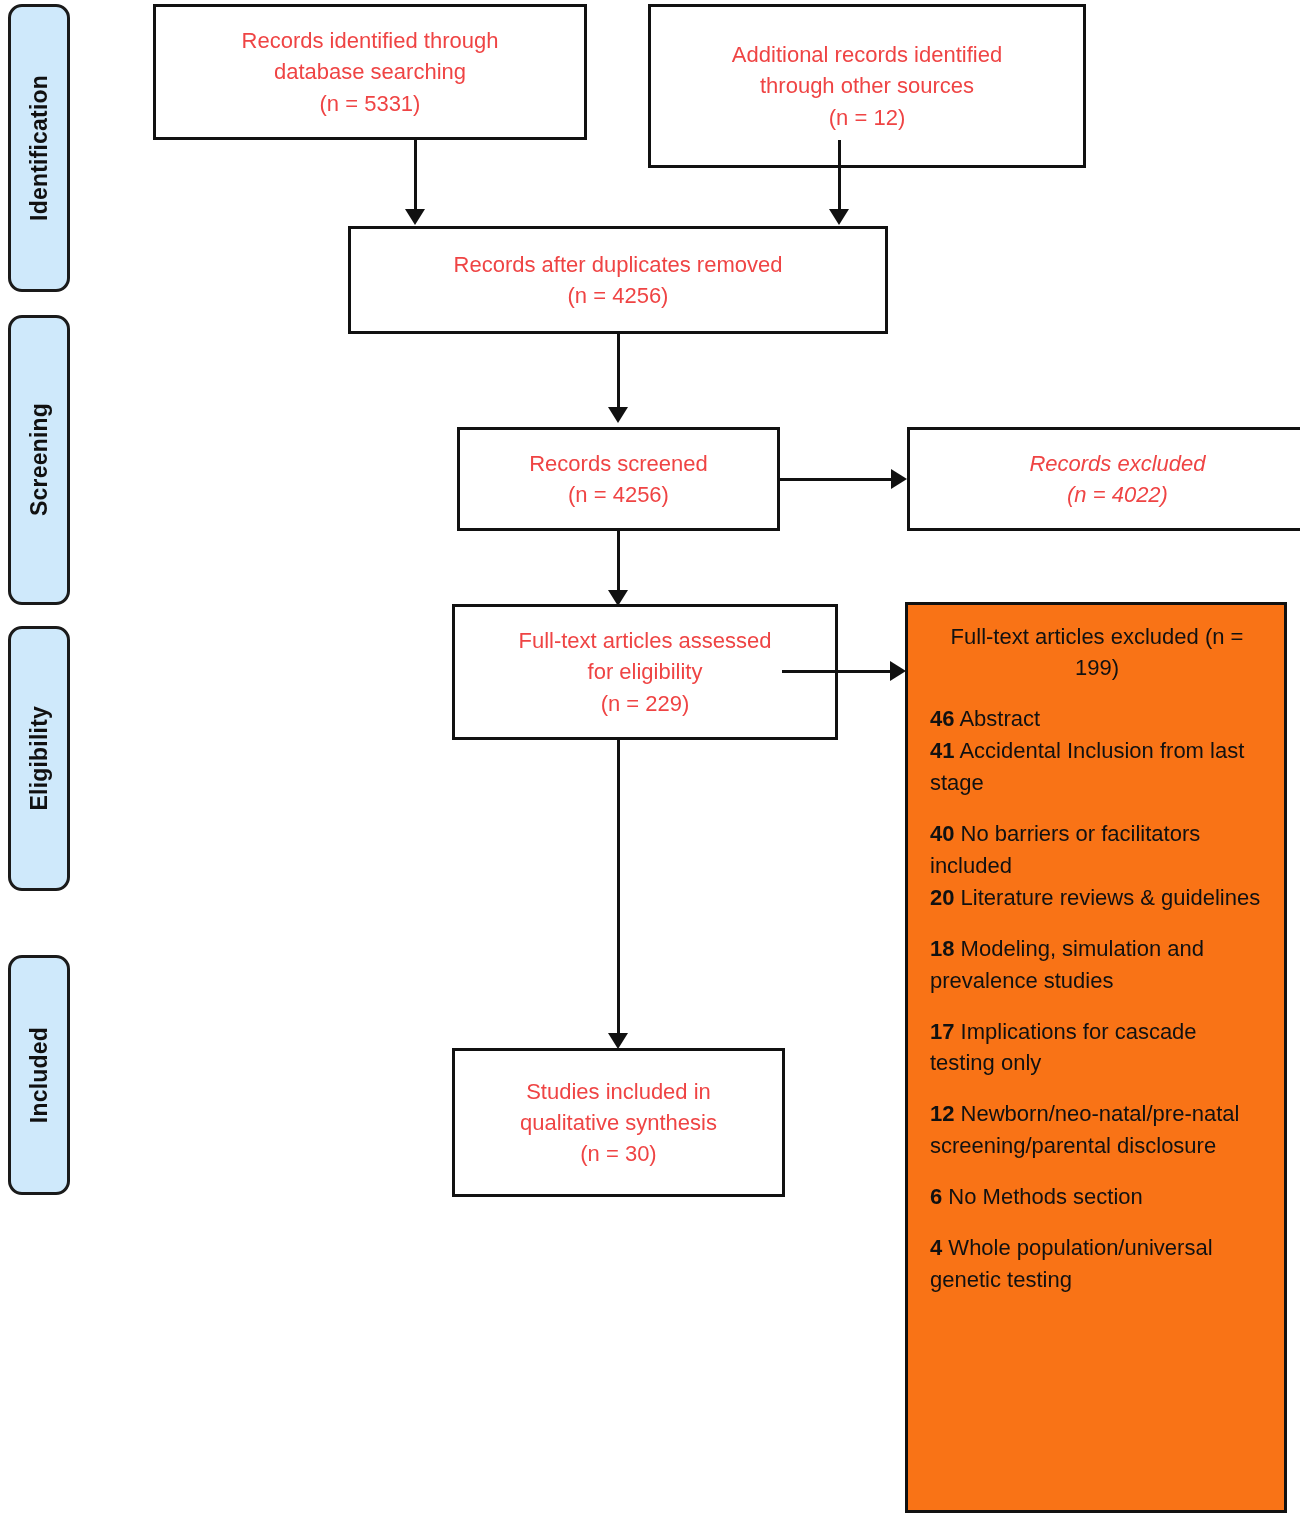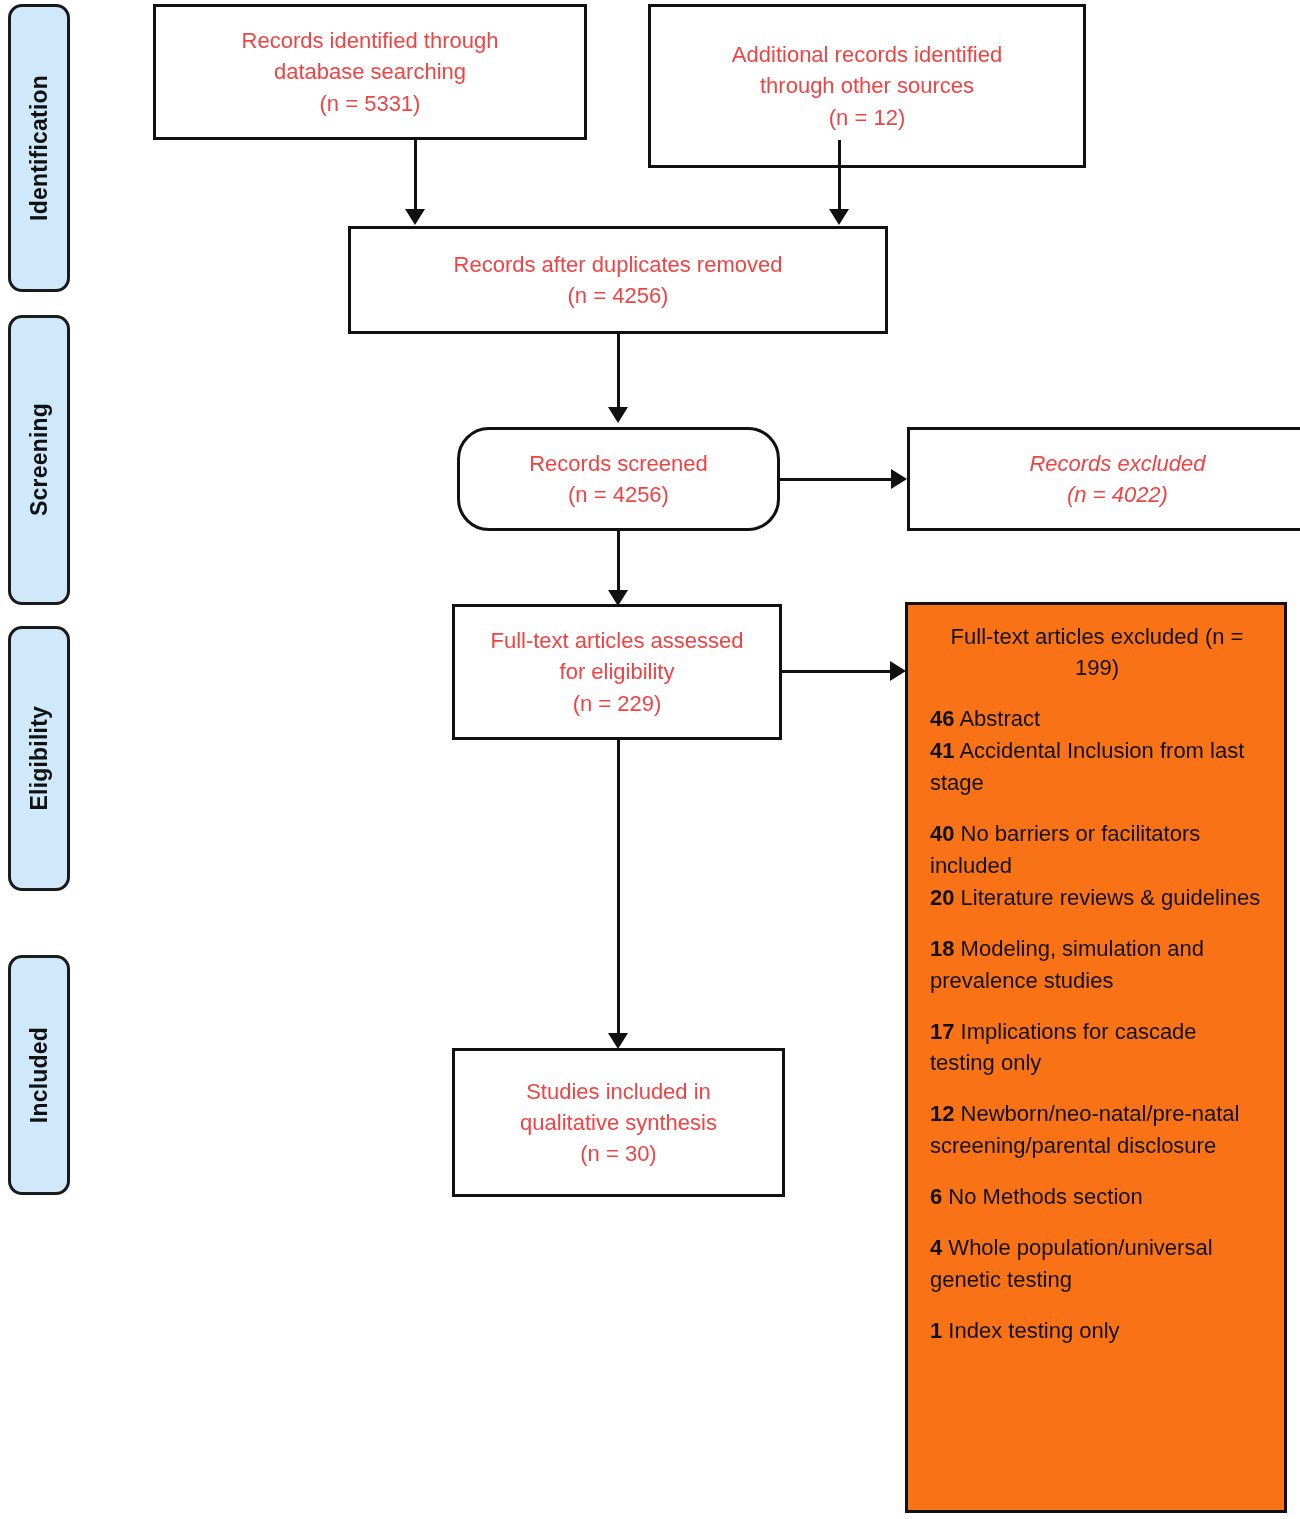--- a/index.html
+++ b/index.html
@@ -156,37 +156,37 @@
   <div class="arrow-down" style="left:829px; top:209px;"></div>
 
   <div class="box" style="left:348px; top:226px; width:540px; height:108px;">
     <div class="box-text">Records after duplicates removed
 (n = 4256)</div>
   </div>
 
   <div class="vline" style="left:617px; top:334px; height:76px;"></div>
   <div class="arrow-down" style="left:608px; top:407px;"></div>
 
-  <div class="box" style="left:457px; top:427px; width:323px; height:104px;border-radius:32px;">
+  <div class="box" style="left:457px; top:427px; width:323px; height:104px;">
     <div class="box-text">Records screened
 (n = 4256)</div>
   </div>
 
   <div class="box" style="left:907px; top:427px; width:421px; height:104px;font-style:italic;">
     <div class="box-text">Records excluded
 (n = 4022)</div>
   </div>
 
   <div class="hline" style="left:780px; top:478px; width:113px;"></div>
   <div class="arrow-right" style="left:891px; top:469px;"></div>
 
   <div class="vline" style="left:617px; top:531px; height:62px;"></div>
   <div class="arrow-down" style="left:608px; top:590px;"></div>
 
-  <div class="box" style="left:452px; top:604px; width:330px; height:136px;">
+  <div class="box" style="left:452px; top:604px; width:386px; height:136px;">
     <div class="box-text">Full-text articles assessed
 for eligibility
 (n =  229)</div>
   </div>
 
   <div class="hline" style="left:782px; top:670px; width:110px;"></div>
   <div class="arrow-right" style="left:890px; top:661px;"></div>
 
   <div class="vline" style="left:617px; top:740px; height:296px;"></div>
   <div class="arrow-down" style="left:608px; top:1033px;"></div>
@@ -220,18 +220,15 @@
     </div>
     <div class="reason-item">
       <span class="cnt">12</span><span> Newborn/neo-natal/pre-natal screening/parental disclosure</span>
     </div>
     <div class="reason-item">
       <span class="cnt">6</span><span> No Methods section</span>
     </div>
     <div class="reason-item">
       <span class="cnt">4</span><span> Whole population/universal genetic testing</span>
     </div>
-    <div class="reason-item">
-      <span class="cnt">1</span><span> Index testing only</span>
-    </div>
   </div>
 
 </div>
 
 </body></html>

